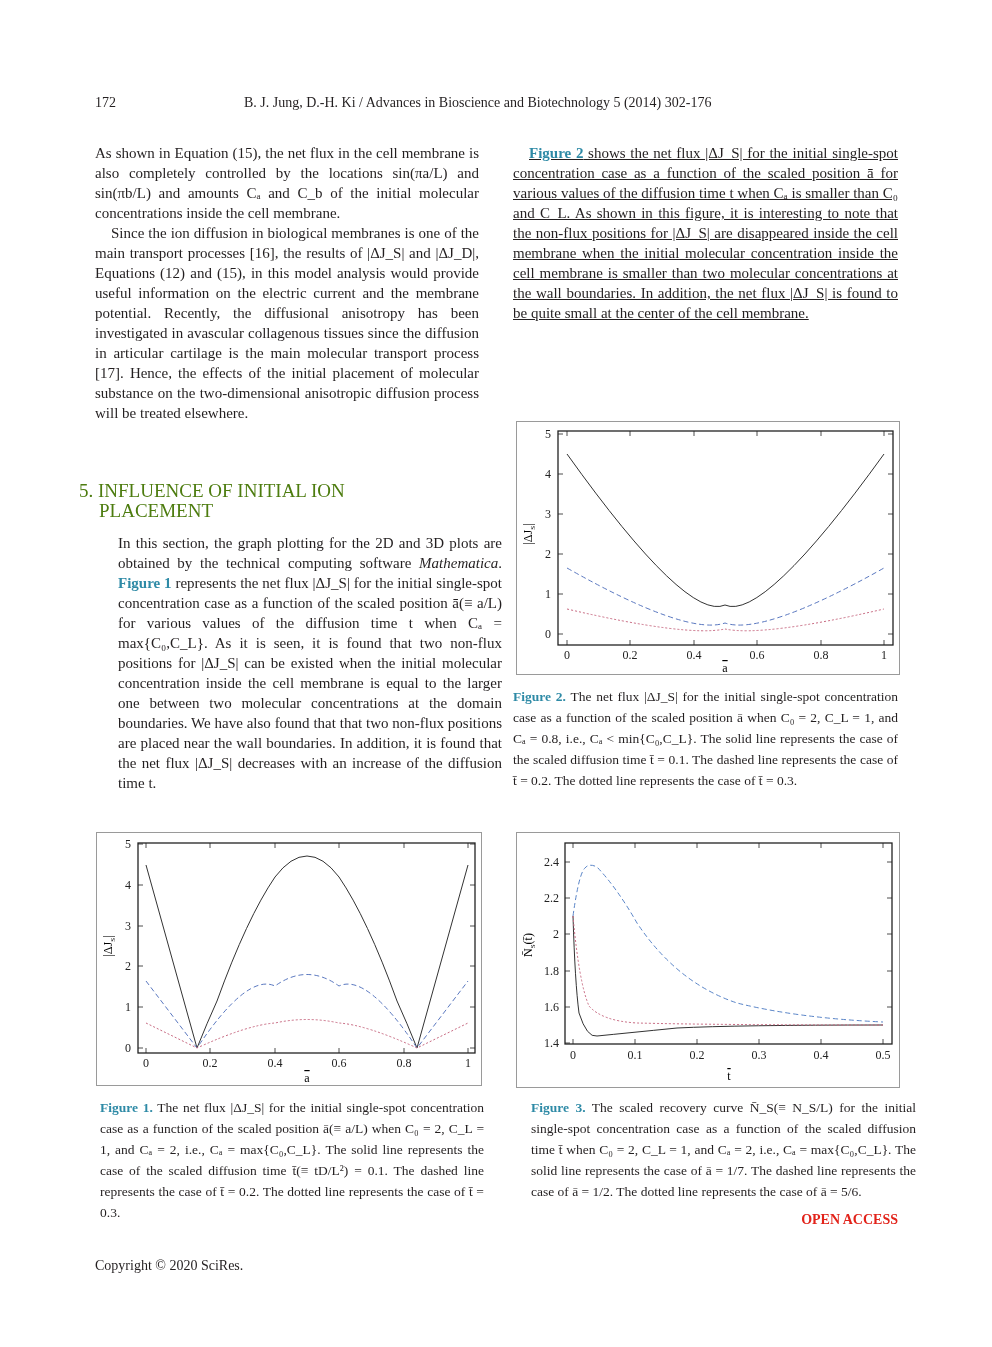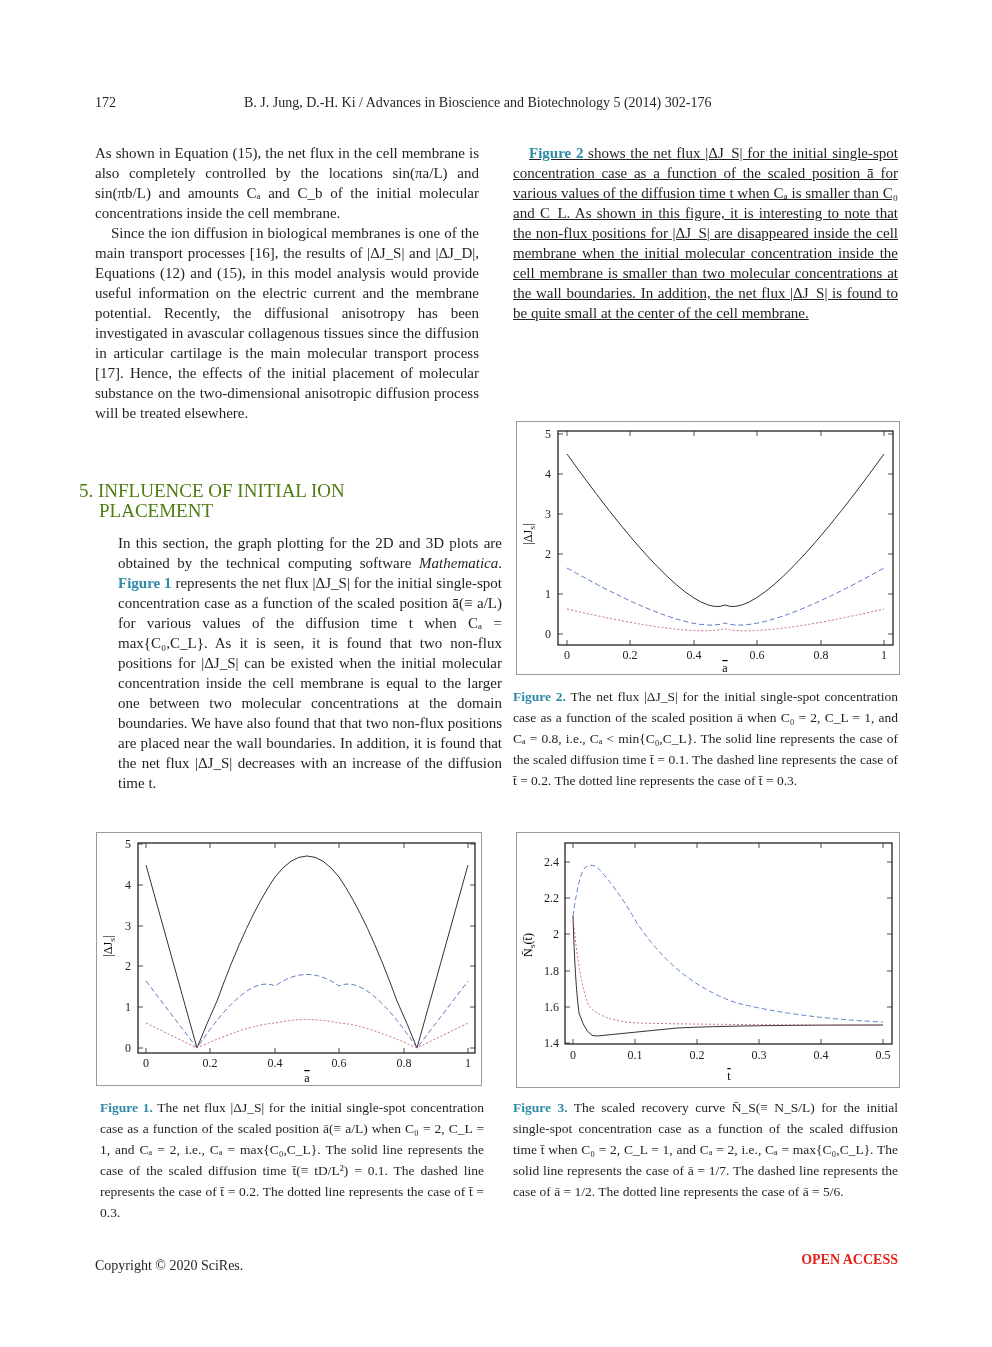--- a/index.html
+++ b/index.html
@@ -17,23 +17,23 @@
   .section-title .l2 { padding-left: 20px; display: block; }
   .col-left2 { left: 95px; top: 533px; width: 384px; margin-left: 23px; }
   .fig { position: absolute; border: 1px solid #9a9a9a; background: #fff; }
   .fig1 { left: 96px; top: 832px; width: 384px; height: 252px; }
   .fig2 { left: 516px; top: 421px; width: 382px; height: 252px; }
   .fig3 { left: 516px; top: 832px; width: 382px; height: 254px; }
   .fig svg { position: absolute; left: 0; top: 0; }
   .caption { position: absolute; font-size: 13.5px; line-height: 21px; text-align: justify; }
   .cap1 { left: 100px; top: 1097px; width: 384px; }
   .cap2 { left: 513px; top: 686px; width: 385px; }
-  .cap3 { left: 513px; top: 1097px; width: 385px; }
+  .cap3 { left: 531px; top: 1097px; width: 385px; }
   .footer-copy { left: 95px; top: 1258px; font-size: 14px; }
-  .footer-oa { right: 94px; top: 1252px; font-size: 14px; color: #e2231a; font-weight: bold; }
+  .footer-oa { right: 94px; top: 1212px; font-size: 14px; color: #e2231a; font-weight: bold; }
   .math { font-style: italic; }
   text { font-family: "Liberation Serif", "DejaVu Serif", serif; }
 </style>
 </head>
 <body>
 
 <div class="abs header-num">172</div>
 <div class="abs header-title">B. J. Jung, D.-H. Ki / Advances in Bioscience and Biotechnology 5 (2014) 302-176</div>
 
 <div class="col col-left">

